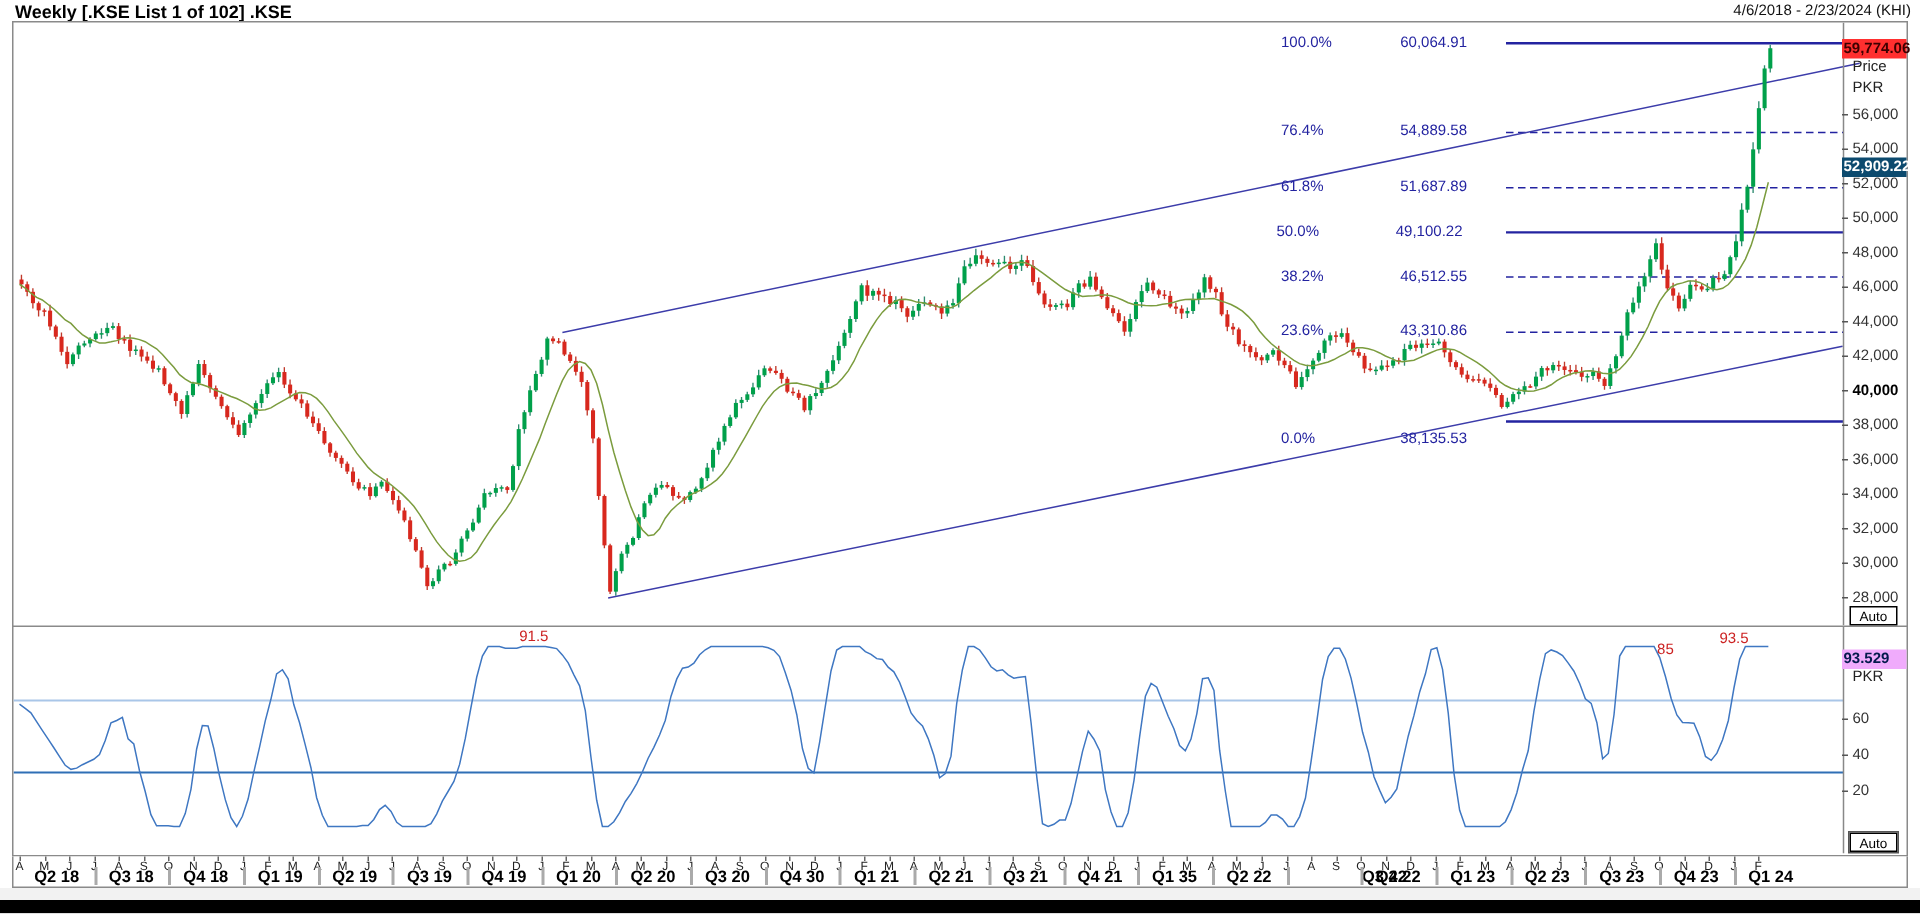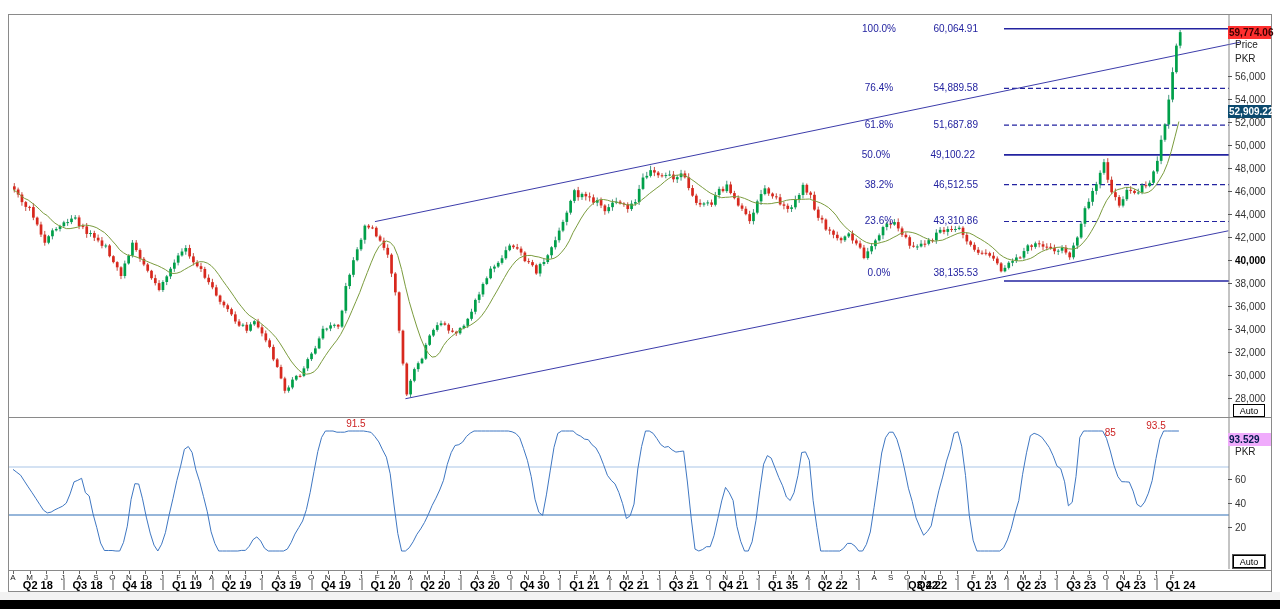--- a/index.html
+++ b/index.html
@@ -15,37 +15,41 @@
          border:1px solid #8a8a8a;border-top:none;box-sizing:border-box;background:#fff;}
   svg{position:absolute;left:0;top:0;}
   .axis{position:absolute;left:1219px;top:0;width:43px;height:100%;font-size:10px;color:#222;}
   .tickbar{position:absolute;left:0;width:4px;height:1px;background:#555;}
   .ticklabel{position:absolute;left:7px;white-space:nowrap;color:#333;}
   .bold{font-weight:bold;color:#000;}
   .axis-head{position:absolute;left:7px;color:#222;}
   .tag{position:absolute;left:0px;width:43px;font-size:10px;font-weight:bold;
        padding:1px 1px;box-sizing:border-box;white-space:nowrap;}
   .fib{position:absolute;display:flex;width:150px;font-size:10px;pointer-events:none;}
-  .fib .pct{width:50px;text-align:center;}
+  .fib .pct{width:50px;text-align:left;}
   .fib .val{width:62px;text-align:right;margin-left:12px;}
   .auto{position:absolute;left:1224px;width:32px;height:13px;font-size:9px;line-height:10px;
         border:1px solid #000;background:#fff;padding:0;font-family:"Liberation Sans",sans-serif;cursor:pointer;}
   #main-auto{top:389px;}
   #ind-auto{top:137px;outline:1px solid #555;}
   .mo{position:absolute;top:2px;font-size:8px;color:#222;transform:translateX(-50%);}
   .mtick{position:absolute;top:0;width:1px;height:3px;background:#666;}
   .q{position:absolute;top:8px;font-size:11px;font-weight:bold;color:#000;transform:translateX(-50%);white-space:nowrap;}
   .qsep{position:absolute;top:7px;width:2px;height:12px;background:#aaa;}
   #bottom-black{position:absolute;left:0;top:600px;width:1280px;height:9px;background:#000;}
   #bottom-gray{position:absolute;left:0;top:592px;width:1280px;height:8px;background:#f2f2f2;}
 </style>
 </head>
 <body>
 
 <div id="page">
+  <div id="titlebar">
+    <span id="title">Weekly [.KSE List 1 of 102] .KSE</span>
+    <span id="daterange">4/6/2018 - 2/23/2024 (KHI)</span>
+  </div>
 
   <div id="main-panel" class="panel">
     <svg id="main-svg" width="1262" height="402" viewBox="0 0 1262 402">
         <line x1="995" y1="13.81212999999994" x2="1220" y2="13.81212999999994" stroke="#2323a0" stroke-width="1.6"></line>
         <line x1="995" y1="73.32842499999998" x2="1220" y2="73.32842499999998" stroke="#2323a0" stroke-width="1.1" stroke-dasharray="5,3"></line>
         <line x1="995" y1="110.14786000000001" x2="1220" y2="110.14786000000001" stroke="#2323a0" stroke-width="1.1" stroke-dasharray="5,3"></line>
         <line x1="995" y1="139.90606499999996" x2="1220" y2="139.90606499999996" stroke="#2323a0" stroke-width="1.6"></line>
         <line x1="995" y1="169.66426999999996" x2="1220" y2="169.66426999999996" stroke="#2323a0" stroke-width="1.1" stroke-dasharray="5,3"></line>
         <line x1="995" y1="206.483705" x2="1220" y2="206.483705" stroke="#2323a0" stroke-width="1.1" stroke-dasharray="5,3"></line>
         <line x1="995" y1="266" x2="1220" y2="266" stroke="#2323a0" stroke-width="1.6"></line>
@@ -688,21 +692,21 @@
           <span class="val">49,100.22</span>
         </div>
         <div class="fib" style="left: 845px; top: 163.664px; color: rgb(35, 35, 160);">
           <span class="pct">38.2%</span>
           <span class="val">46,512.55</span>
         </div>
         <div class="fib" style="left: 845px; top: 200.484px; color: rgb(35, 35, 160);">
           <span class="pct">23.6%</span>
           <span class="val">43,310.86</span>
         </div>
-        <div class="fib" style="left: 845px; top: 252px; color: rgb(35, 35, 160);">
+        <div class="fib" style="left: 845px; top: 272px; color: rgb(35, 35, 160);">
           <span class="pct">0.0%</span>
           <span class="val">38,135.53</span>
         </div>
       </div>
     <div id="main-axis" class="axis">
       <div class="axis-head" style="top:24px;">Price</div>
       <div class="axis-head" style="top:38px;">PKR</div>
       <div id="last-price-tag" class="tag" style="top: 11.1569px; background: rgb(255, 47, 47); color: rgb(61, 0, 0);">59,774.06</div>
       <div id="ma-tag" class="tag" style="top: 90.1026px; background: #0c4a6e; color: rgb(255, 255, 255);">52,909.22</div>
     <div class="tickbar" style="top: 60.5586px;"></div>

